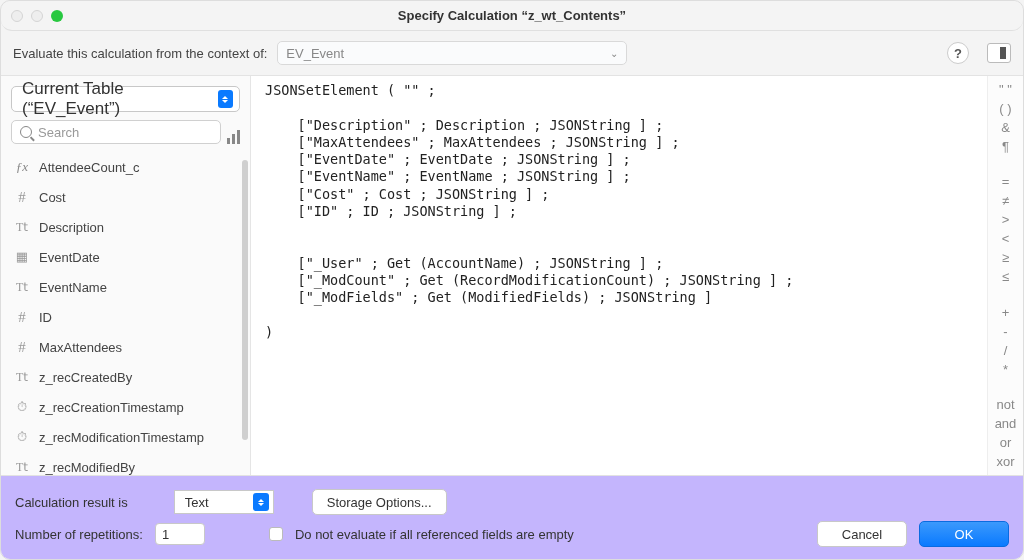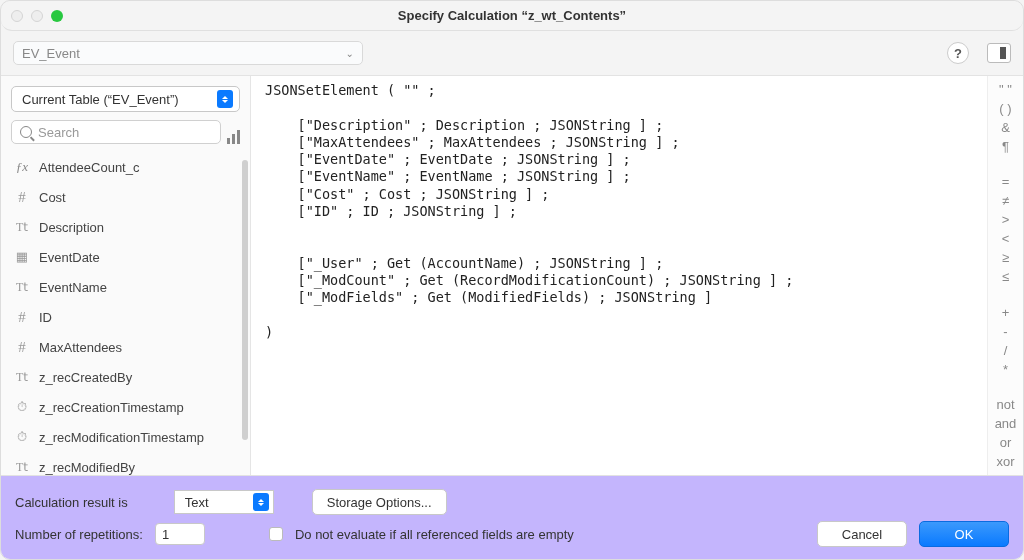--- a/index.html
+++ b/index.html
@@ -61,21 +61,21 @@
     display:flex; height:400px; background:#fff; border-bottom:1px solid #e2e2e2;
   }
   .sidebar {
     width:250px; border-right:1px solid #e5e5e5; display:flex; flex-direction:column;
     background:#fafafa; position:relative;
   }
   .table-select {
     margin:10px 10px 8px 10px;
     background:#fff; border:1px solid #c8c8c8; border-radius:5px;
     height:26px; display:flex; align-items:center; justify-content:space-between;
-    padding:0 6px 0 10px; font-size:13px;
+    padding:0 6px 0 10px; font-size:17px;
   }
   .blue-chev {
     width:16px;height:18px;background:#0a7aff;border-radius:3px;display:flex;
     flex-direction:column;align-items:center;justify-content:center;
   }
   .blue-chev::before{content:"";width:0;height:0;border-left:3px solid transparent;border-right:3px solid transparent;border-bottom:3px solid #fff;margin-bottom:1px;}
   .blue-chev::after{content:"";width:0;height:0;border-left:3px solid transparent;border-right:3px solid transparent;border-top:3px solid #fff;}
   .search-row{display:flex;align-items:flex-end;margin:0 10px 6px 10px;gap:6px;}
   .search-box{
     flex:1; display:flex;align-items:center;gap:6px;
@@ -139,20 +139,21 @@
 <div class="titlebar">
   <div class="traffic">
     <div class="tl close"></div>
     <div class="tl min"></div>
     <div class="tl max"></div>
   </div>
   <div class="title">Specify Calculation “z_wt_Contents”</div>
 </div>
 
 <div class="context-row">
+  <span class="context-label">Evaluate this calculation from the context of:</span>
   <div class="context-select">
     <span>EV_Event</span>
     <span class="chev">⌄</span>
   </div>
   <div class="help-btn">
     <span>?</span>
   </div>
   <div class="layout-btn"></div>
 </div>
 

